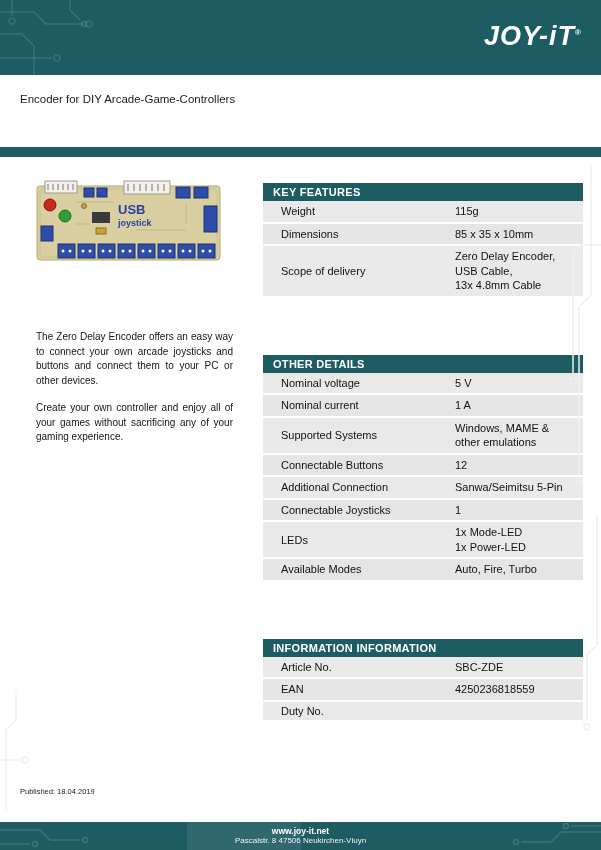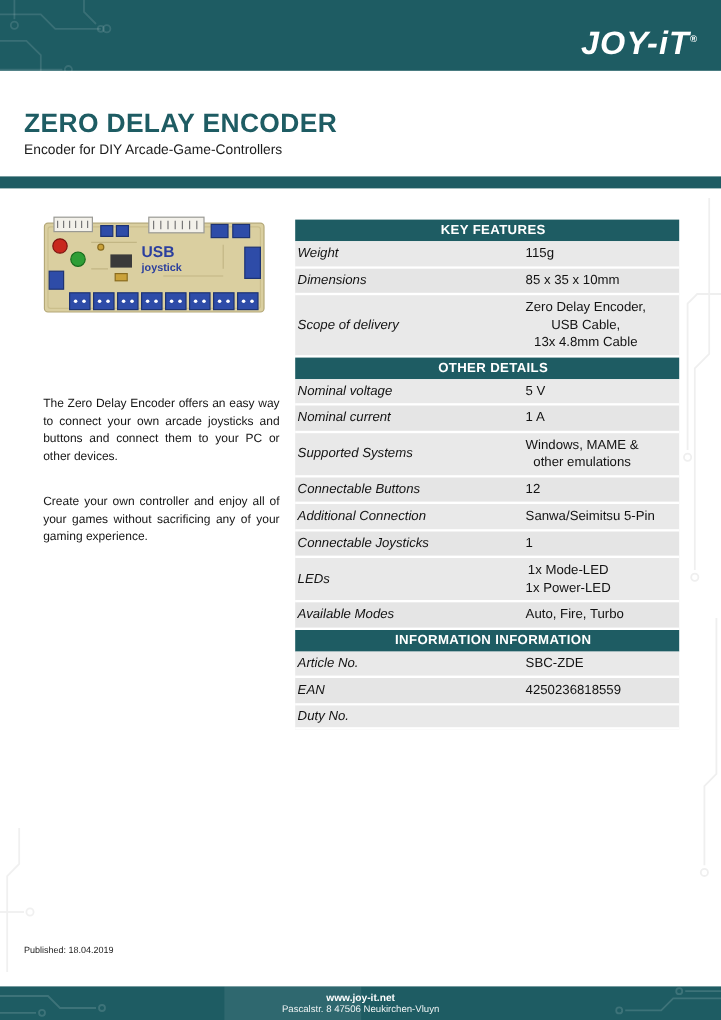--- a/index.html
+++ b/index.html
@@ -8,51 +8,51 @@
     --ink:#161616;
   }
   *{margin:0;padding:0;box-sizing:border-box;}
   html,body{background:#9a9a9a;}
   .page{
     position:relative;width:601px;height:850px;margin:0 auto;
     background:#fff;overflow:hidden;
     font-family:"Liberation Sans",sans-serif;color:var(--ink);
   }
   
-  .banner{position:absolute;top:0;left:0;width:601px;height:59px;background:var(--teal);text-align:center;}
+  .banner{position:absolute;top:0;left:0;width:601px;height:75px;background:var(--teal);text-align:center;}
   .deco{position:absolute;pointer-events:none;}
   .deco-header{left:0;top:0;}
   .logo{
     position:absolute;right:20px;top:21px;color:#fff;
     font-size:27px;font-weight:bold;font-style:italic;letter-spacing:1px;
     white-space:nowrap;
   }
   .logo .reg{font-size:8px;font-style:normal;vertical-align:super;letter-spacing:0;}
   .title-section{position:absolute;top:75px;left:0;width:601px;height:72px;background:#fff;padding:15px 20px 0;}
   .title-section h1{color:var(--teal);font-size:22px;letter-spacing:.3px;font-weight:bold;}
   .subtitle{font-size:11.5px;color:#1c1c1c;margin-top:3px;}
   .teal-strip{position:absolute;top:147px;left:0;width:601px;height:10px;background:var(--teal);}
   
   .left-col{position:absolute;left:36px;top:180px;width:197px;}
   .pcb{width:185px;height:86px;display:block;}
   .body-text{font-size:10px;line-height:14.5px;text-align:justify;color:#151515;}
   .body-text.p1{margin-top:64px;}
-  .body-text.p2{margin-top:24px;}
-  
-  .right-col{position:absolute;left:246px;top:183px;width:320px;text-align:center;}
+  .body-text.p2{margin-top:13px;}
+  
+  .right-col{position:absolute;left:263px;top:183px;width:320px;}
   .spec-table{width:320px;}
-  .spec-table + .spec-table{}
+  .spec-table + .spec-table{margin-top:57px;}
   .thead{
     background:var(--teal);color:#fff;font-weight:bold;font-size:11px;
     line-height:12px;padding:3px 0 3px 10px;letter-spacing:.3px;
   }
   .rows .row{display:flex;font-size:11px;border-bottom:2px solid #fff;background:#e5e5e5;}
   .rows .row:nth-child(odd){background:var(--row-gray);}
   .cell-label{
-    flex:0 0 192px;padding:3px 4px 3px 2px;display:flex;align-items:center;color:#121212;font-style:italic;
+    flex:0 0 192px;padding:3px 4px 3px 18px;display:flex;align-items:center;color:#121212;
   }
   .cell-value{
     flex:1;padding:3px 8px 3px 0;display:flex;align-items:center;
     white-space:pre-line;line-height:14.5px;color:#121212;
   }
   
   .published{position:absolute;left:20px;top:787px;font-size:7.5px;color:#222;}
   .deco-right{right:0;top:165px;}
   .deco-bottomleft{left:0;top:690px;}
   
@@ -80,21 +80,20 @@
         <path d="M70 0 V10 L80 20"></path>
           <circle cx="84" cy="24" r="2.5"></circle>
       </g>
     </svg>
     <div class="logo">
       <span>JOY-iT</span><span class="reg">®</span>
     </div>
   </header>
 
   <section class="title-section">
-    <h1>ZERO DELAY ENCODER</h1>
     <p class="subtitle">Encoder for DIY Arcade-Game-Controllers</p>
   </section>
   <div class="teal-strip"></div>
 
   <div class="left-col">
     <svg class="pcb" viewBox="0 0 185 86">
 
       <rect x="1" y="6" width="183" height="74" rx="3" fill="#DACFA0" stroke="#B4A878"></rect>
       <rect x="4" y="9" width="177" height="68" rx="2" fill="none" stroke="#CBBF8C"></rect>
 

